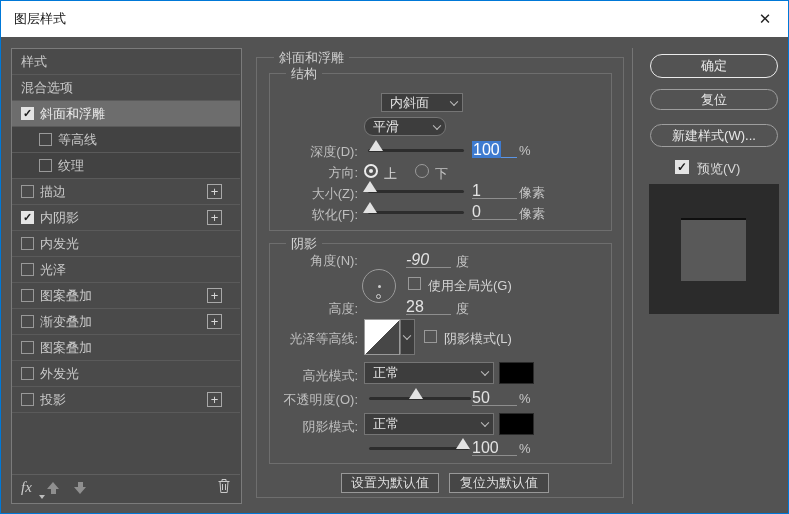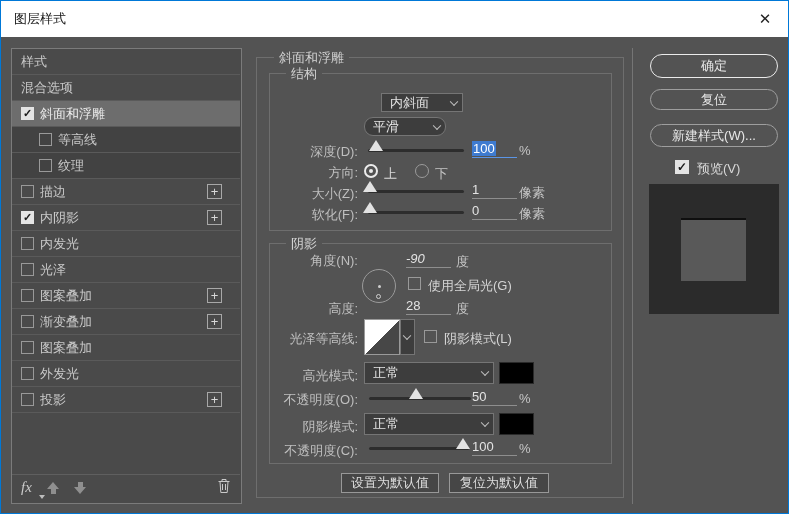--- a/index.html
+++ b/index.html
@@ -51,21 +51,21 @@
   
   .fs { position:absolute; border:1px solid #6e6e6e; }
   .legend { position:absolute; top:-9px; background:#535353; padding:0 5px;
             font-size:13px; color:#d2d2d2; white-space:nowrap; }
 
   
   .lbl { position:absolute; left:245px; width:112px; text-align:right;
          font-size:13px; color:#bfbfbf; white-space:nowrap; }
   .unit { position:absolute; font-size:13px; color:#c6c6c6; white-space:nowrap; }
   .val { position:absolute; width:45px; height:17px; border-bottom:1px solid #8e8e8e;
-         font-size:13px; color:#e3e3e3; }
+         font-size:16px; color:#e3e3e3; }
   .val.selblue { border-bottom-color:#5b95e6; }
   .val.selblue span { background:#3e7bd0; color:#ffffff; padding:0 1px; }
 
   
   .dd { position:absolute; background:#3d3d3d; border:1px solid #757575; color:#e4e4e4;
         font-size:13px; padding-left:8px; display:flex; align-items:center; }
   .chev { position:absolute; right:5px; top:50%; width:6px; height:6px;
           border-right:1px solid #bdbdbd; border-bottom:1px solid #bdbdbd;
           transform:translateY(-70%) rotate(45deg); }
 
@@ -305,21 +305,20 @@
   </div>
   <span class="unit" style="left:518px; top:390px;">%</span>
 
   <span class="lbl" style="top:417px">阴影模式:</span>
   <div class="dd" style="left:363px; top:412px; width:130px; height:22px;">
     <span class="nw">正常</span>
     <span class="chev"></span>
   </div>
   <div class="swatch" style="left:498px; top:412px;"></div>
 
-  <span class="lbl" style="top:441px">不透明度(C):</span>
   <div class="track" style="left:368px; top:446px; width:100px;">
     <div class="thumb" style="left: calc(94% - 7px);"></div>
   </div>
   <div class="val" style="left:471px; top:438px;">
     <span>100</span>
   </div>
   <span class="unit" style="left:518px; top:440px;">%</span>
 
   <div class="defbtn" style="left:340px; width:98px;">设置为默认值</div>
   <div class="defbtn" style="left:448px; width:100px;">复位为默认值</div>

